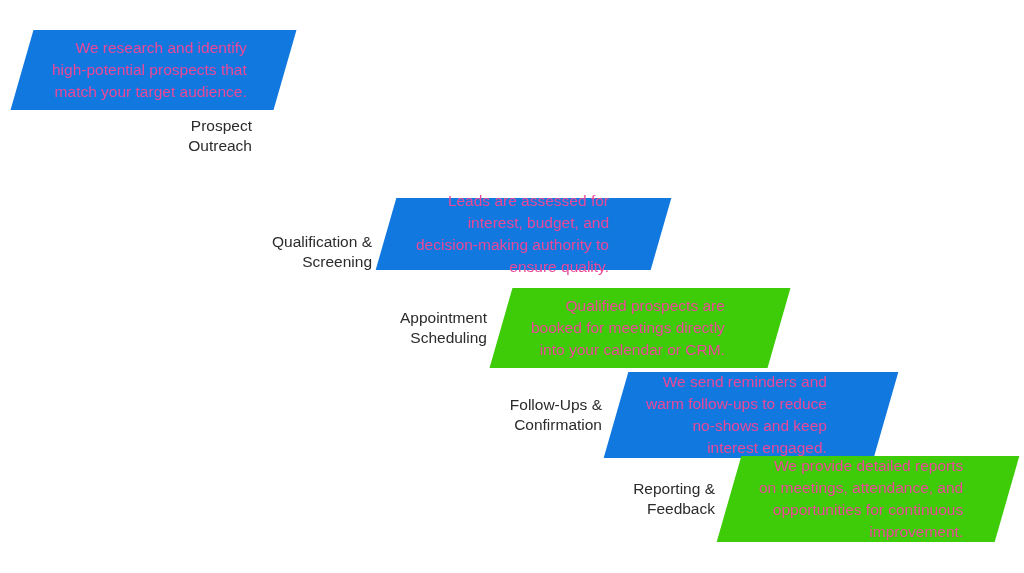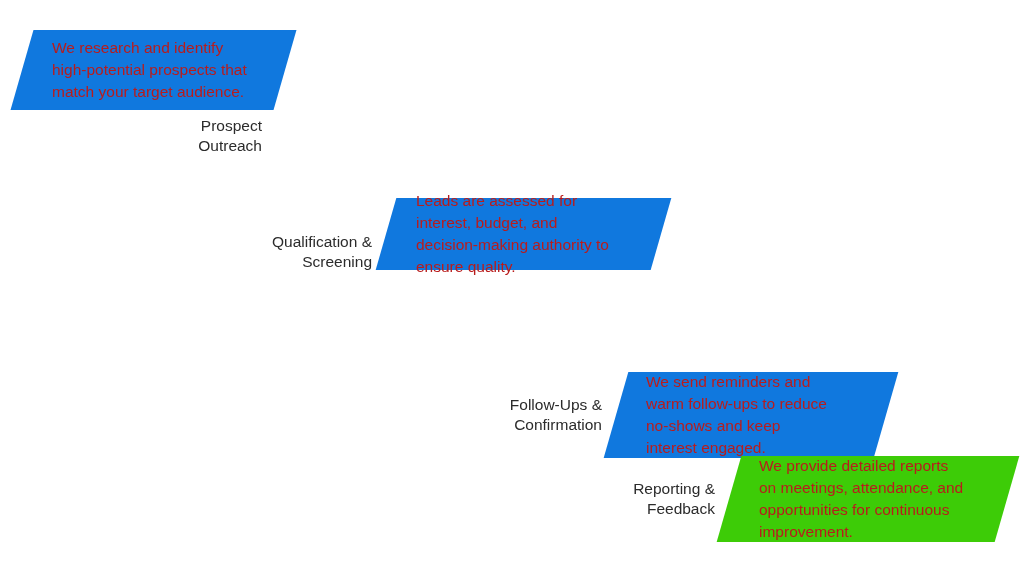--- a/index.html
+++ b/index.html
@@ -50,57 +50,68 @@
     top: 0;
     right: 0;
     bottom: 0;
     transform: skewX(-16deg);
     z-index: 0;
   }
 
   .step-shape-text {
     position: relative;
     z-index: 1;
-    color: #b91c1c;
+    color: #ec4899;
     font-size: 15.5px;
     line-height: 1.42;
     font-family: "Liberation Sans", sans-serif;
     white-space: pre-line;
     padding: 0 26px 0 30px;
     display: flex;
     align-items: center;
     height: 100%;
     box-sizing: border-box;
+    text-align: right;
   }
 </style>
 </head>
 <body>
 
 <div id="diagram">
     <div class="step-row" style="left: 22px; top: 30px;">
       <div class="step-shape" style="width: 263px; height: 80px;">
         <div class="step-shape-bg" style="background: rgb(16, 120, 222);"></div>
         <div class="step-shape-text">We research and identify
 high-potential prospects that
 match your target audience.</div>
       </div>
     </div>
-    <div class="step-row" style="left: 132px; top: 116px;">
+    <div class="step-row" style="left: 122px; top: 116px;">
       <div class="step-label" style="width: 130px;">Prospect
 Outreach</div>
     </div>
     <div class="step-row" style="left: 222px; top: 196px;">
       <div class="step-label" style="width: 150px; margin-top: 36px;">Qualification &amp;
 Screening</div>
       <div class="step-shape" style="width: 275px; height: 72px;">
         <div class="step-shape-bg" style="background: rgb(16, 120, 222);"></div>
         <div class="step-shape-text">Leads are assessed for
 interest, budget, and
 decision-making authority to
 ensure quality.</div>
+      </div>
+    </div>
+    <div class="step-row" style="left: 352px; top: 288px;">
+      <div class="step-label" style="width: 135px;">Appointment
+Scheduling</div>
+      <div class="step-shape" style="width: 278px; height: 80px;">
+        <div class="step-shape-bg" style="background: rgb(61, 204, 7);"></div>
+        <div class="step-shape-text">Qualified prospects are
+booked for meetings directly
+into your calendar or CRM.</div>
       </div>
     </div>
     <div class="step-row" style="left: 462px; top: 372px;">
       <div class="step-label" style="width: 140px;">Follow-Ups &amp;
 Confirmation</div>
       <div class="step-shape" style="width: 270px; height: 86px;">
         <div class="step-shape-bg" style="background: rgb(16, 120, 222);"></div>
         <div class="step-shape-text">We send reminders and
 warm follow-ups to reduce
 no-shows and keep

